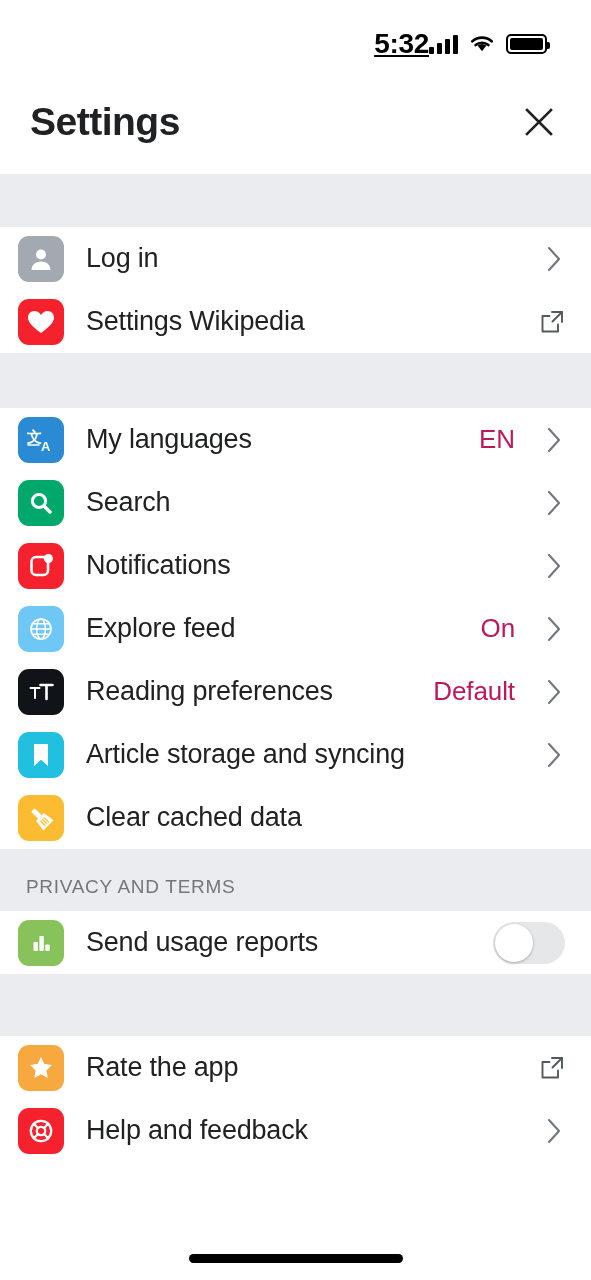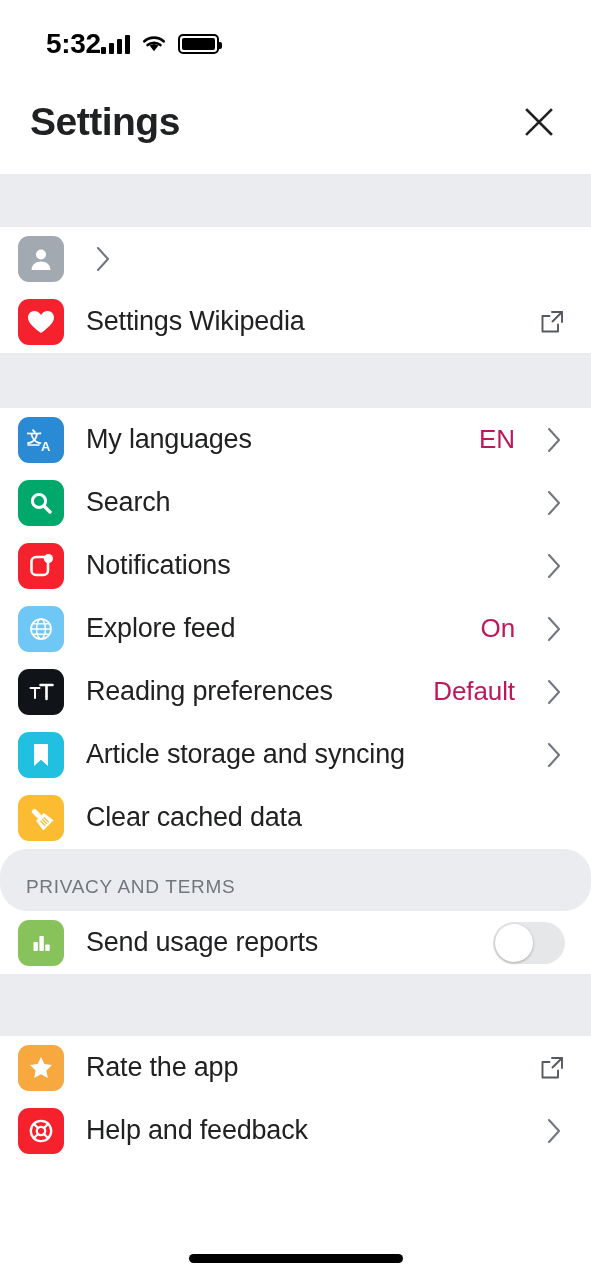--- a/index.html
+++ b/index.html
@@ -8,21 +8,21 @@
     background:#ffffff;
     font-family:"Liberation Sans", sans-serif;
     -webkit-font-smoothing:antialiased;
     overflow:hidden;
   }
   .phone { position:relative; width:591px; height:1280px; background:#fff; }
 
   
   .statusbar {
     height:70px; display:flex; align-items:center;
-    justify-content:flex-start; padding:17px 44px 0 46px;
+    justify-content:flex-end; padding:17px 44px 0 46px;text-decoration:underline;
   }
   .status-time { font-size:28px; font-weight:bold; color:#000; letter-spacing:-0.3px; }
   .status-right { display:flex; align-items:center; gap:11px; }
   .bars { display:flex; align-items:flex-end; gap:3px; height:20px; }
   .bars i { display:block; width:5px; background:#000; border-radius:1px; }
   .bars i:nth-child(1){ height:7px; }
   .bars i:nth-child(2){ height:11px; }
   .bars i:nth-child(3){ height:15px; }
   .bars i:nth-child(4){ height:19px; }
   .wifi { width:26px; height:19px; position:relative; }
@@ -41,21 +41,20 @@
   .close-btn { width:44px; height:44px; display:flex; align-items:center; justify-content:center; cursor:pointer; }
 
   
   .gap { background:#eaecf0; }
   .gap.g1 { height:53px; }
   .gap.g2 { height:55px; }
   .gap.g3 { height:62px; }
   .section-header {
     background:#eaecf0; padding:0 0 13px 26px; display:flex; align-items:flex-end;
     height:62px;
-    border-radius:27px;
   }
   .section-header span { font-size:19px; color:#72777d; letter-spacing:0.7px; }
 
   .list { background:#fff; }
   .row {
     display:flex; align-items:center; height:63px; padding:0 26px 0 18px;
     background:#fff; position:relative; cursor:pointer;
   }
   .row .icon {
     width:46px; height:46px; border-radius:11px; flex:0 0 46px;
@@ -124,20 +123,21 @@
   <div class="gap g1"></div>
   <div class="list">
 
     <div class="row">
       <div class="icon" style="background:#a2a9b1">
         <svg width="28" height="28" viewBox="0 0 28 28">
           <circle cx="14" cy="9.5" r="5" fill="#fff"></circle>
           <path d="M4.5 25c0-5.2 4.3-8.6 9.5-8.6S23.5 19.8 23.5 25z" fill="#fff"></path>
         </svg>
       </div>
+      <div class="label">Log in</div>
       <div class="value"></div>
       <div class="chev">
         <svg width="16" height="26" viewBox="0 0 16 26">
             <path d="M3 2 L13 13 L3 24" stroke="#72777d" stroke-width="2.1" fill="none" stroke-linecap="round" stroke-linejoin="round"></path>
           </svg>
       </div>
     </div>
 
     <div class="row">
       <div class="icon" style="background:#f5222d">

